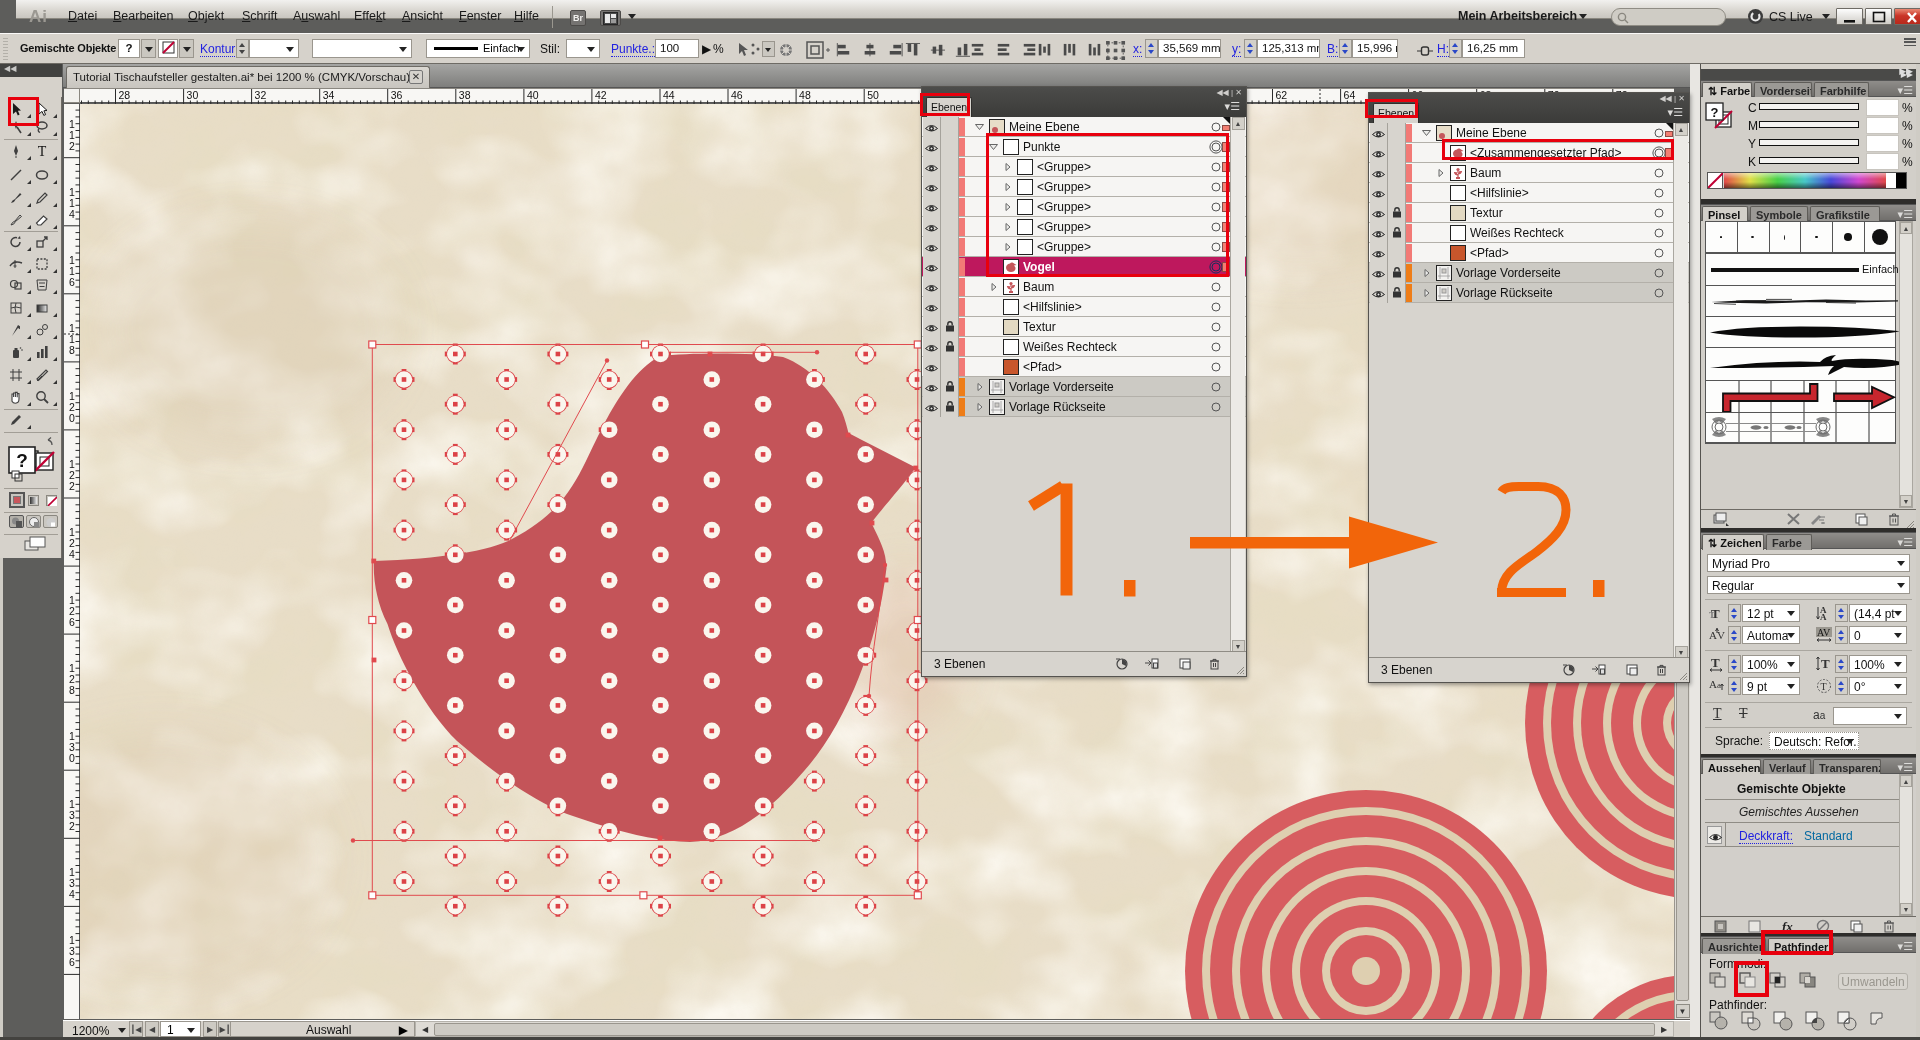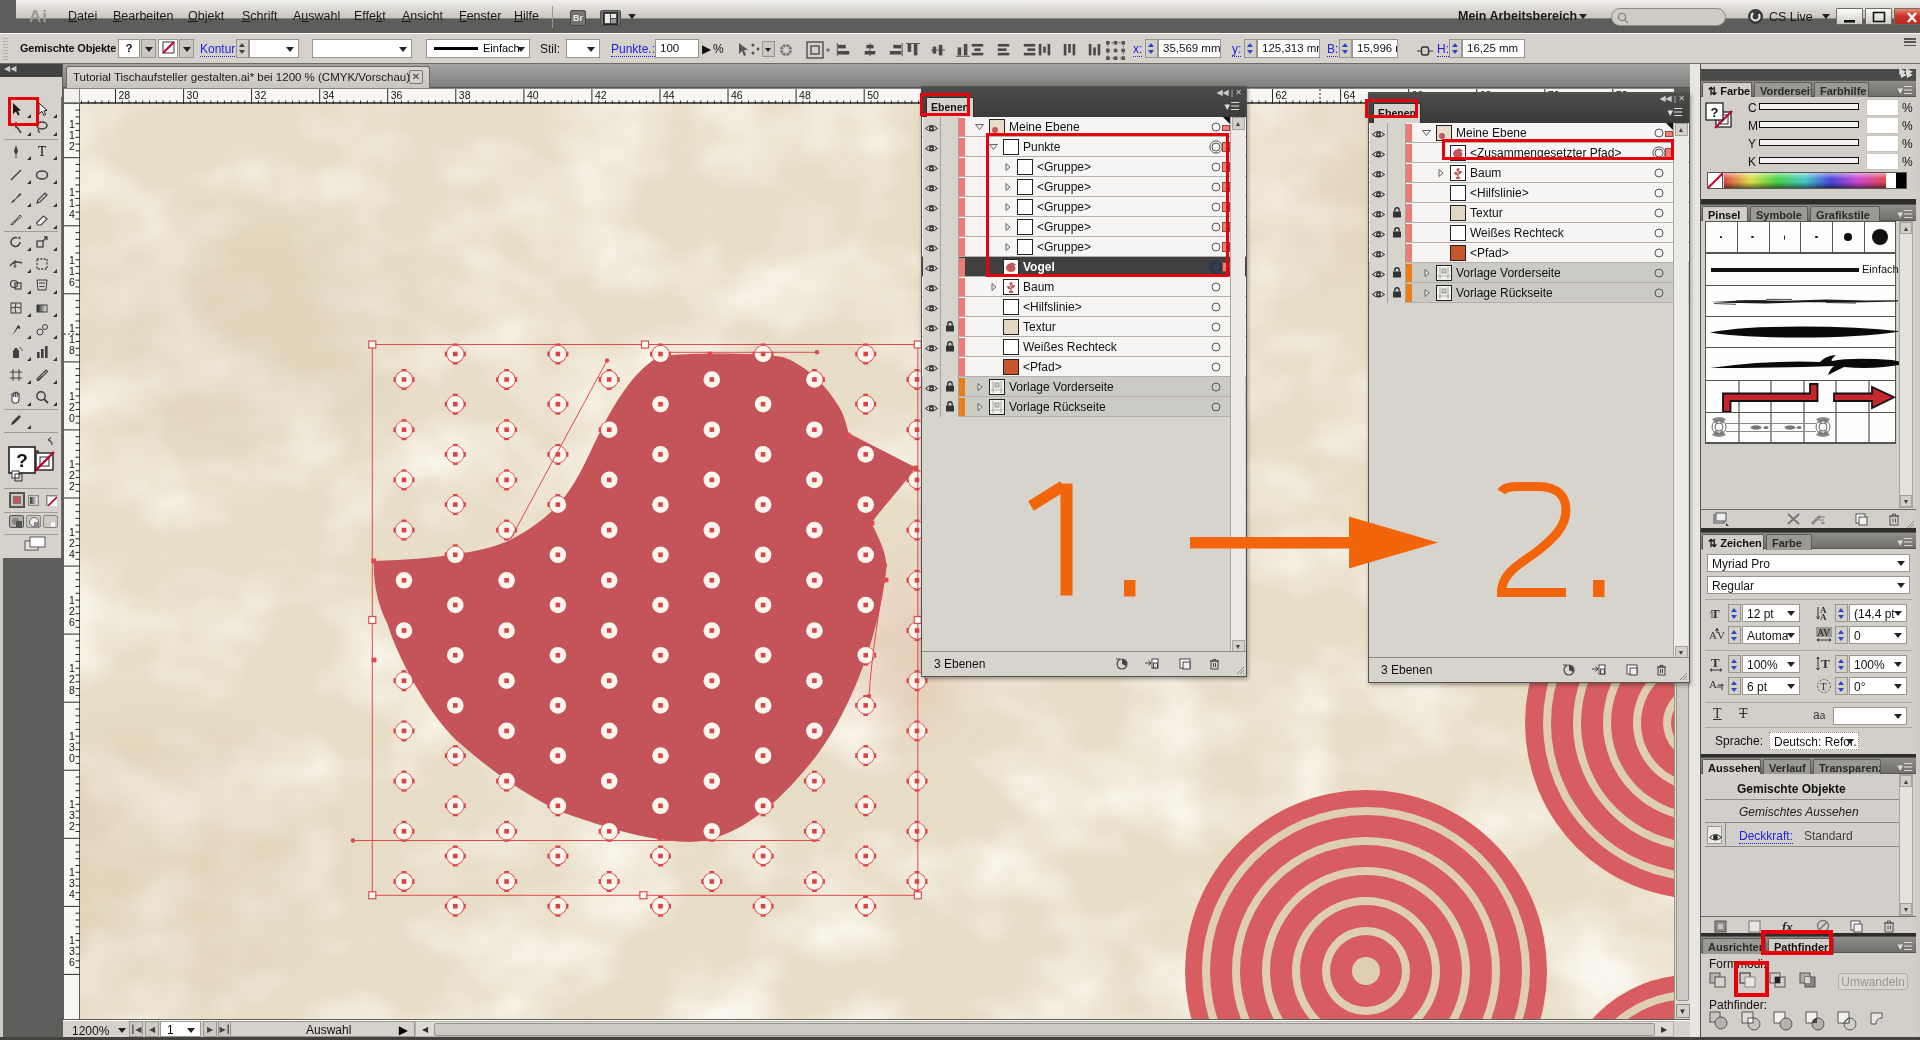--- a/index.html
+++ b/index.html
@@ -74,21 +74,21 @@
 .spin2:after { content:"";position:absolute;left:2px;bottom:2.5px;border-left:3.5px solid transparent;border-right:3.5px solid transparent;border-top:4px solid #2a48c8; }
 .dicons { position:absolute;left:0;width:216px;height:19px;background:#d2cfc9;border-top:1px solid #6e6b65; }
 .dico { position:absolute;top:1px;width:17px;height:17px; }
 .dscroll { position:absolute;left:198px;width:14px;background:#e4e2dd;border:1px solid #aaa7a0; }
 .dscroll .sbtn { position:absolute;left:0;width:12px;height:12px;background:#d3d0c9;color:#444;font-size:7px;text-align:center;line-height:12px; }
 .btn-dis { position:absolute;left:137px;top:19px;width:70px;height:17px;background:#d8d5cf;border:1px solid #b3b0a9;border-radius:3px;color:#9a978f;text-align:center;padding-top:1px; }
 .brow { position:absolute;left:4px;width:191px;background:#fdfdfc;border-top:1px solid #555;border-left:1px solid #555;border-right:1px solid #555; }
 .brow span { font-size:12px;color:#111; }
 .epanel { position:absolute;background:#d7d4ce;border:1px solid #55534f;box-shadow:1px 2px 4px rgba(0,0,0,0.35);z-index:10; }
 .phead { position:absolute;left:0;top:0;width:100%;height:30px;background:linear-gradient(180deg,#4c4c4a,#3b3b39); }
-.ptab { position:absolute;left:4px;top:10px;height:20px;background:#d7d4ce;border:1px solid #2e2d2b;border-bottom:none;border-radius:2px 2px 0 0;padding:3px 4px 0 4px;color:#111;font-weight:bold;font-size:10.5px; }
+.ptab { position:absolute;left:4px;top:10px;height:20px;background:#d7d4ce;border:1px solid #2e2d2b;border-bottom:none;border-radius:2px 2px 0 0;padding:3px 4px 0 4px;color:#111;font-weight:normal;font-size:10.5px; }
 .phx { position:absolute;right:4px;top:1px;color:#cfcecc;font-size:8px; }
 .pmenu2 { position:absolute;right:6px;top:13px;color:#dddcda;font-size:11px; }
 .elist { position:absolute;left:0;width:100%;background:#f6f5f3; }
 .erow { position:absolute;left:0;width:100%;height:20px;border-bottom:1px solid #b3b0a9; }
 .ecell { position:absolute;top:0;width:18px;height:20px;background:#d7d4ce;border-right:1px solid #a5a29b;text-align:center; }
 .ecell span { display:inline-block; }
 .estripe { position:absolute;left:37px;top:1px;width:6px;height:18px; }
 .lthumb { position:absolute;top:2px;width:16px;height:16px;background:#fff;border:1px solid #222;overflow:hidden; }
 .ename { position:absolute;top:3px;white-space:nowrap; }
 .escroll { position:absolute;right:1px;width:15px;background:#eceae6;border-left:1px solid #aaa7a0; }
@@ -1503,21 +1503,21 @@
         <path d="M2 1 l0 13 m-1.5-11 L2 1 l1.5 2 m-3 9 L2 14 l1.5-2" stroke="#333" fill="none"></path>
       </svg>
       <div class="spin2" style="left:134px;top:105px"></div>
       <div class="combo2" style="left:148px;top:105px;width:58px">100%</div>
       <svg style="position:absolute;left:8px;top:128px" width="17" height="16">
         <text x="0" y="10" font-size="11" font-family="Liberation Serif" fill="#333">A</text>
         <text x="8" y="10" font-size="9" font-family="Liberation Serif" fill="#333">a</text>
         <path d="M13 12 l0-6 m-1.5 2 L13 6 l1.5 2" stroke="#333" fill="none"></path>
       </svg>
       <div class="spin2" style="left:27px;top:127px"></div>
-      <div class="combo2" style="left:41px;top:127px;width:58px">6 pt</div>
+      <div class="combo2" style="left:41px;top:127px;width:58px">9 pt</div>
       <svg style="position:absolute;left:115px;top:128px" width="17" height="16">
         <circle cx="8" cy="8" r="6.5" fill="none" stroke="#555" stroke-dasharray="2 1.6"></circle>
         <text x="4.5" y="12" font-size="10" font-family="Liberation Serif" fill="#333">T</text>
       </svg>
       <div class="spin2" style="left:134px;top:127px"></div>
       <div class="combo2" style="left:148px;top:127px;width:58px">0°</div>
       <div style="position:absolute;left:4px;top:100px;width:207px;height:1px;background:#aaa7a0"></div>
       <div style="position:absolute;left:4px;top:152px;width:207px;height:1px;background:#aaa7a0"></div>
       <div style="position:absolute;left:12px;top:156px;font-size:14px;font-family:'Liberation Serif';color:#333;text-decoration:underline">T</div>
       <div style="position:absolute;left:38px;top:156px;font-size:14px;font-family:'Liberation Serif';color:#333;text-decoration:line-through">T</div>
@@ -1540,21 +1540,21 @@
       <div style="position:absolute;left:38px;top:31px;font-style:italic;color:#222">Gemischtes Aussehen</div>
       <div style="position:absolute;left:4px;top:48px;width:196px;height:1px;background:#8f8c85"></div>
       <div style="position:absolute;left:6px;top:52px;width:15px;height:18px;background:#eceae6;border:1px solid #999">
         <span style="position:absolute;left:1px;top:4px"><svg width="13" height="9" viewBox="0 0 13 9">
             <path d="M0.5 4.5 Q6.5 -1.5 12.5 4.5 Q6.5 9.5 0.5 4.5Z" fill="none" stroke="#222" stroke-width="1"></path>
             <circle cx="6.5" cy="4.5" r="2.4" fill="#222"></circle>
           </svg></span>
       </div>
       <div style="position:absolute;left:24px;top:48px;width:1px;height:25px;background:#8f8c85"></div>
       <div style="position:absolute;left:38px;top:55px;color:#2222e0;border-bottom:1px dotted #2222e0">Deckkraft:</div>
-      <div style="position:absolute;left:103px;top:55px;color:#404040">Standard</div>
+      <div style="position:absolute;left:103px;top:55px;color:#0369a1">Standard</div>
       <div style="position:absolute;left:4px;top:72px;width:196px;height:1px;background:#8f8c85"></div>
     </div>
     <div class="dicons" style="top:852px;height:18px">
 <svg class="dico" style="left:12px">
         <rect x="2" y="3" width="11" height="11" fill="#8f8c86" stroke="#555"></rect>
         <rect x="5" y="6" width="5" height="5" fill="#c8c5bf"></rect>
       </svg>
 <svg class="dico" style="left:46px">
         <rect x="2" y="3" width="11" height="11" fill="#e8e6e2" stroke="#777"></rect>
       </svg>
@@ -1771,21 +1771,21 @@
       <svg style="position:absolute;left:83px;top:6px" width="6" height="8">
         <path d="M1 0.5 L5 4 L1 7.5Z" fill="#ececea" stroke="#666" stroke-width="1"></path>
       </svg>
       <div class="lthumb" style="left:95px"></div>
       <div class="ename" style="left:115px;color:#111;font-weight:normal">&lt;Gruppe&gt;</div>
       <svg style="position:absolute;left:287px;top:3px" width="14" height="14">
         <circle cx="7" cy="7" r="4" fill="none" stroke="#555" stroke-width="1"></circle>
       </svg>
       <div style="position:absolute;left:300px;top:5px;width:8px;height:10px;background:#f27e72;border:1px solid #8a4a44"></div>
     </div>
-    <div class="erow" style="top:170px;background:#404040">
+    <div class="erow" style="top:170px;background:#be185d">
       <div class="ecell" style="left:1px"><span style="margin-top:5px"><svg width="13" height="9" viewBox="0 0 13 9">
             <path d="M0.5 4.5 Q6.5 -1.5 12.5 4.5 Q6.5 9.5 0.5 4.5Z" fill="none" stroke="#222" stroke-width="1"></path>
             <circle cx="6.5" cy="4.5" r="2.4" fill="#222"></circle>
             <circle cx="6.5" cy="4.5" r="1" fill="#eee"></circle>
           </svg></span></div>
       <div class="ecell" style="left:19px"><span style="margin-top:4px"></span></div>
       <div class="estripe" style="background:#f27a76"></div>
       <div class="lthumb" style="left:81px"><svg width="14" height="14">
           <path d="M2 8 q0-4 4-4.5 q1-1.5 2.5-1 l4 2.5 -2.5 0.5 q2 1.5 1.5 3.5 q-0.8 3-4.5 3 q-4.2 0-5-4Z" fill="#c4565a"></path>
         </svg></div>

